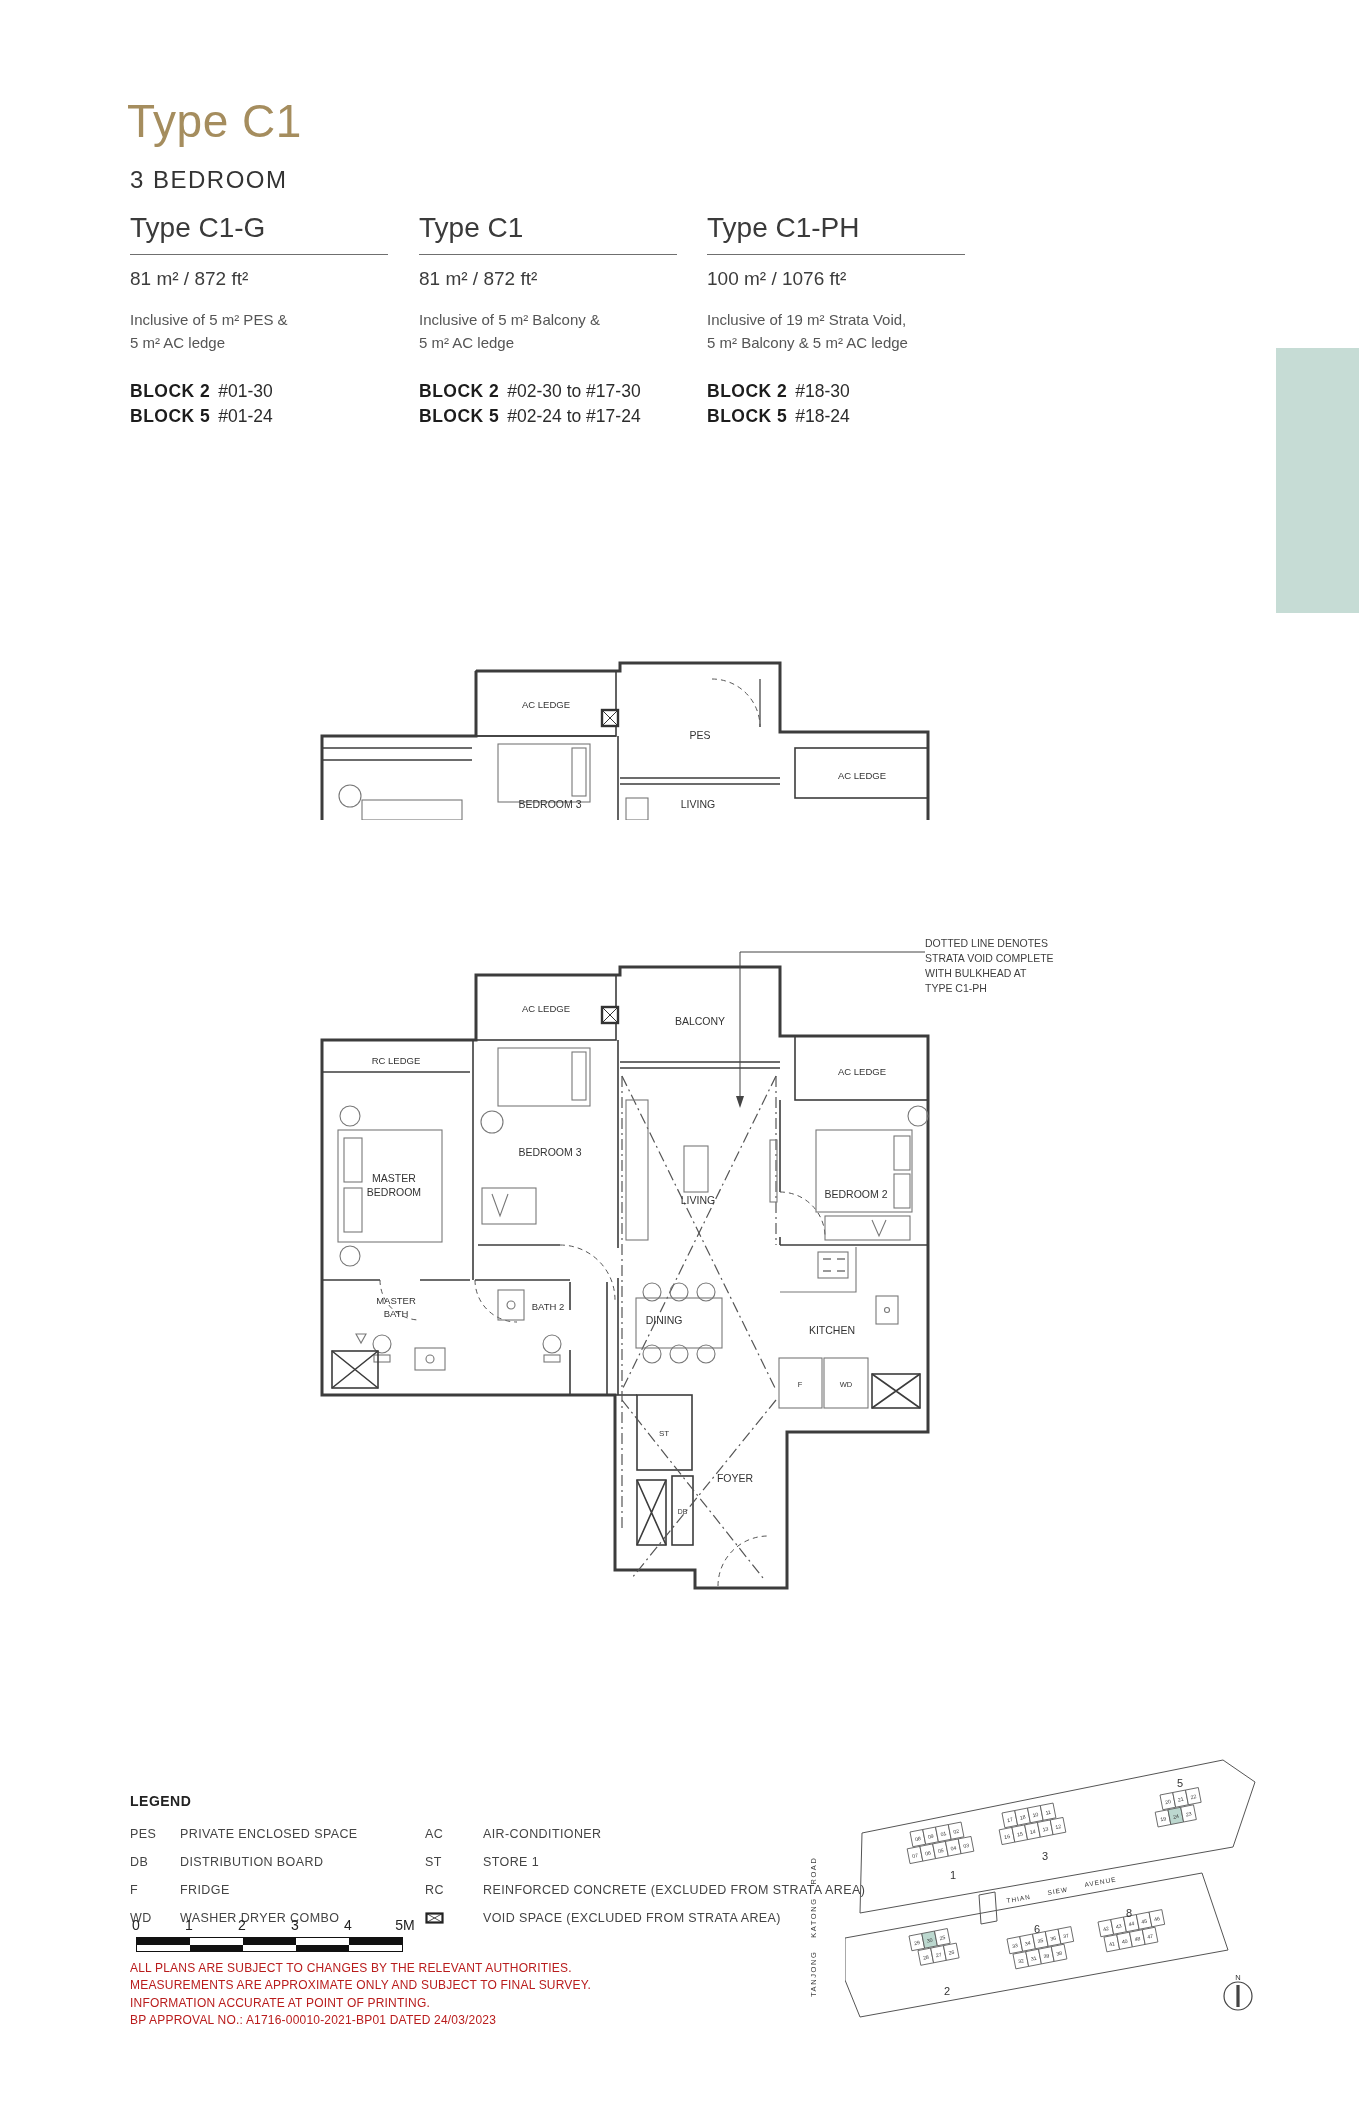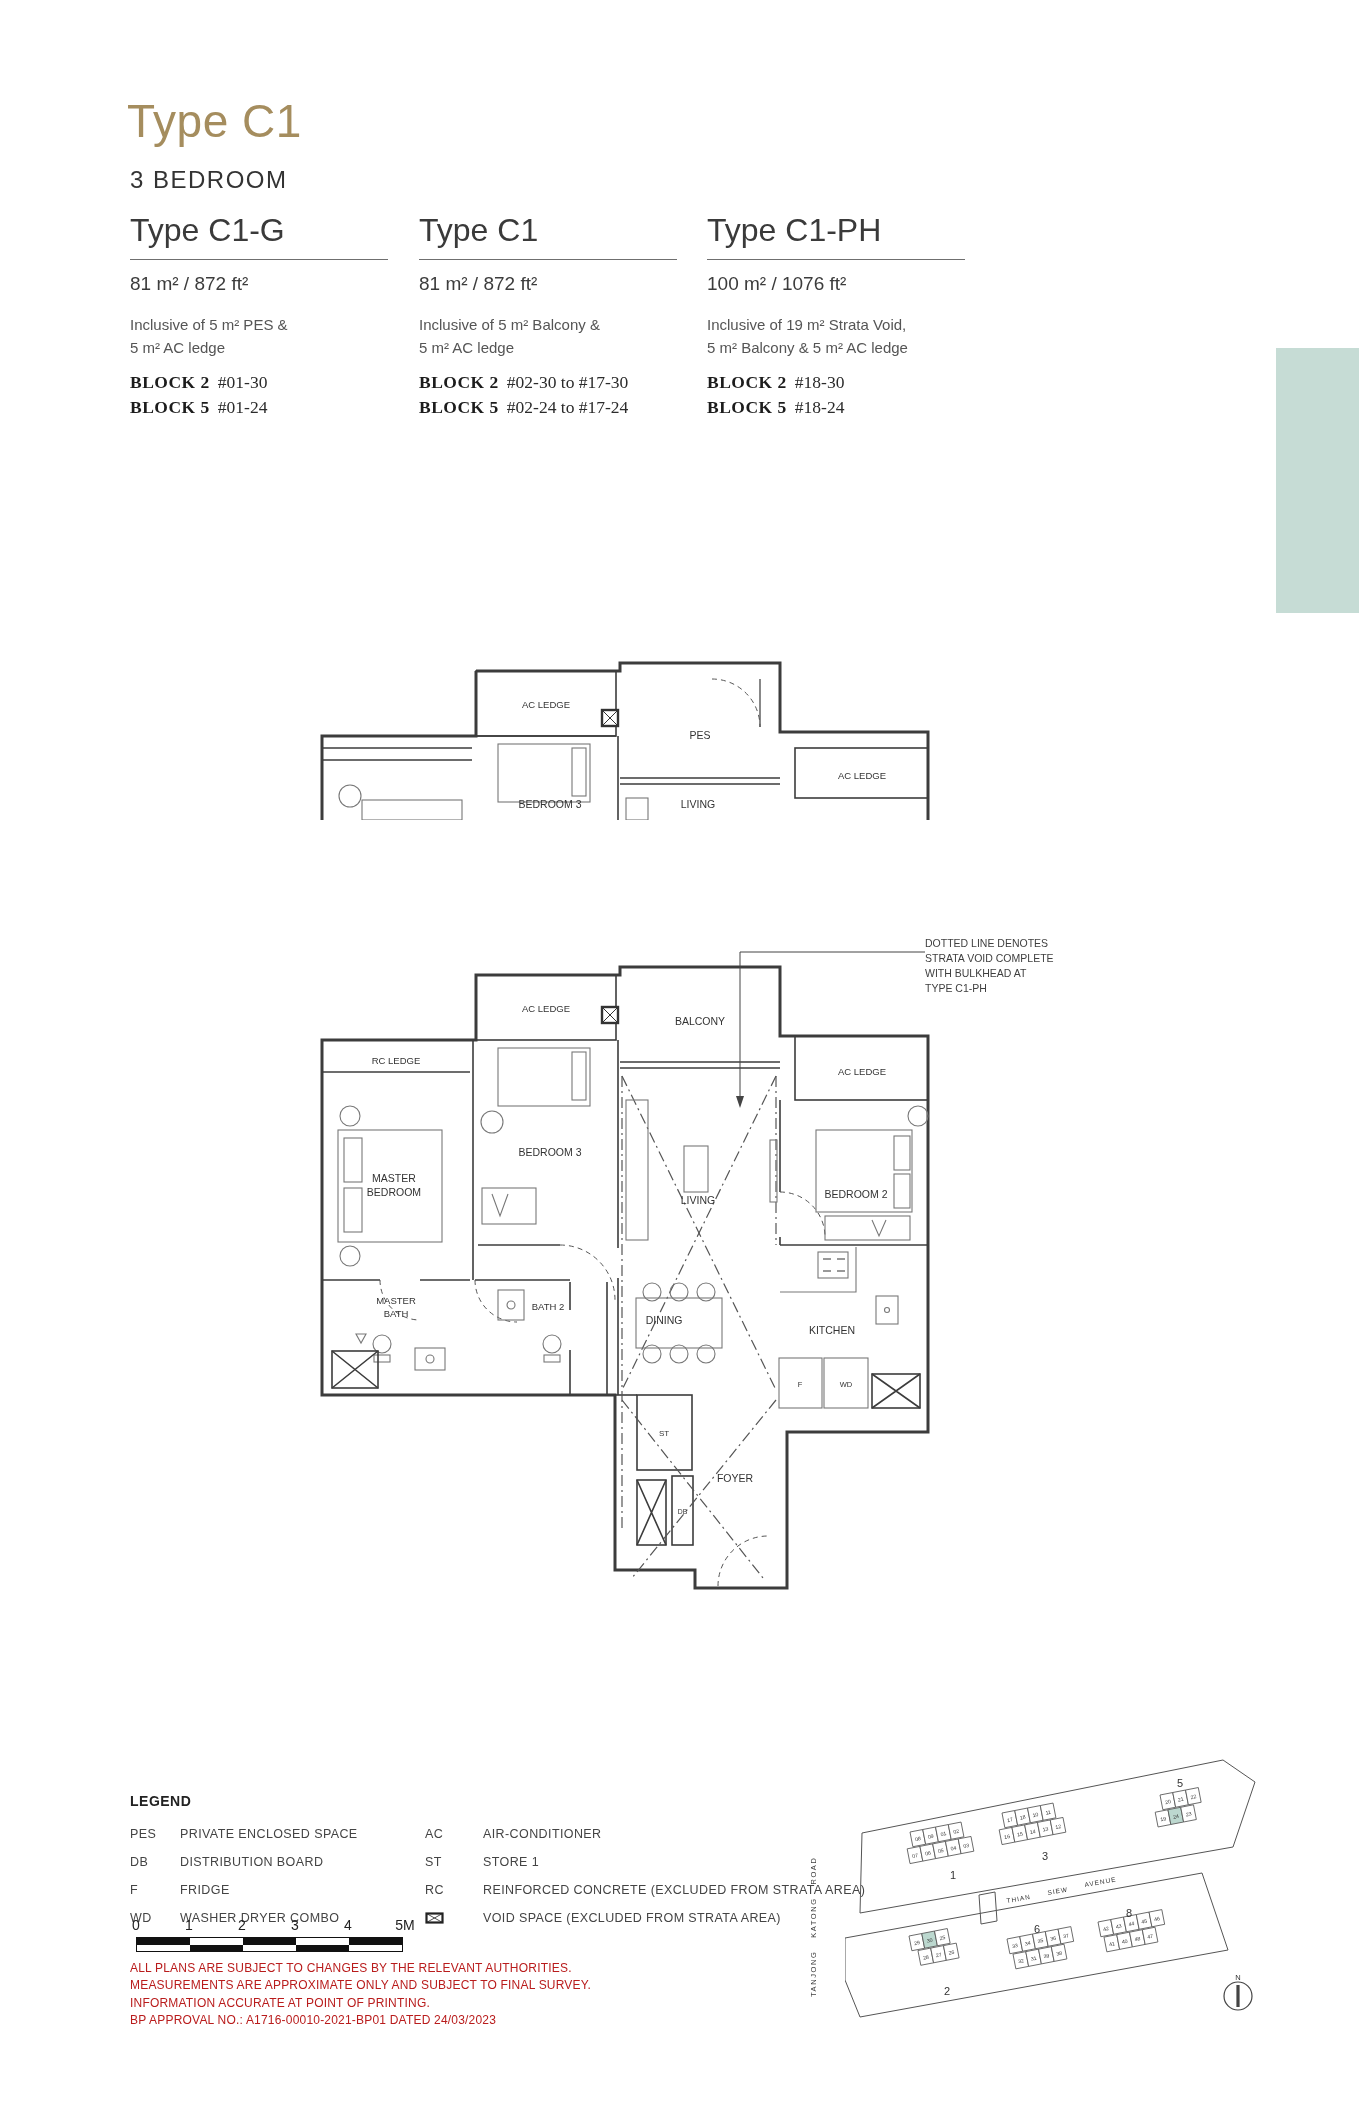--- a/index.html
+++ b/index.html
@@ -7,24 +7,24 @@
           font-family:"Liberation Sans",sans-serif;color:#333;}
   .abs{position:absolute;}
 
   
   .title{left:127px;top:94px;font-size:46px;font-weight:400;color:#a58d5e;letter-spacing:.5px;}
   .subtitle{left:130px;top:150px;font-size:24px;font-weight:500;color:#333;letter-spacing:1.5px;margin-top:16px;}
 
   
   .variant{top:212px;width:258px;}
   .v1{left:130px;} .v2{left:419px;} .v3{left:707px;}
-  .vname{font-size:32px;font-weight:400;color:#3a3a3a;padding-bottom:10px;border-bottom:1.5px solid #6f6f6f;}
+  .vname{font-size:28px;font-weight:400;color:#3a3a3a;padding-bottom:10px;border-bottom:1.5px solid #6f6f6f;}
   .varea{margin-top:13px;font-size:19px;color:#3c3c3c;}
   .vinc{margin-top:19px;font-size:15px;color:#555;line-height:1.5;}
-  .vblocks{margin-top:11px;font-size:17.5px;color:#2b2b2b;line-height:1.45;font-family:Liberation Serif, serif;}
+  .vblocks{margin-top:25px;font-size:17.5px;color:#2b2b2b;line-height:1.45;}
   .vblocks b{font-weight:700;letter-spacing:.5px;color:#1c1c1c;margin-right:8px;}
 
   .tealtab{left:1276px;top:348px;width:83px;height:265px;background:#c6dcd5;}
 
   
   .annot{left:925px;top:936px;width:170px;font-size:10.5px;line-height:1.42;color:#3f3f3f;}
 
   
   .legend-title{left:130px;top:1793px;font-size:14px;font-weight:700;color:#222;letter-spacing:.5px;}
   .legend-col{top:1820px;font-size:12.5px;color:#444;letter-spacing:.4px;}

